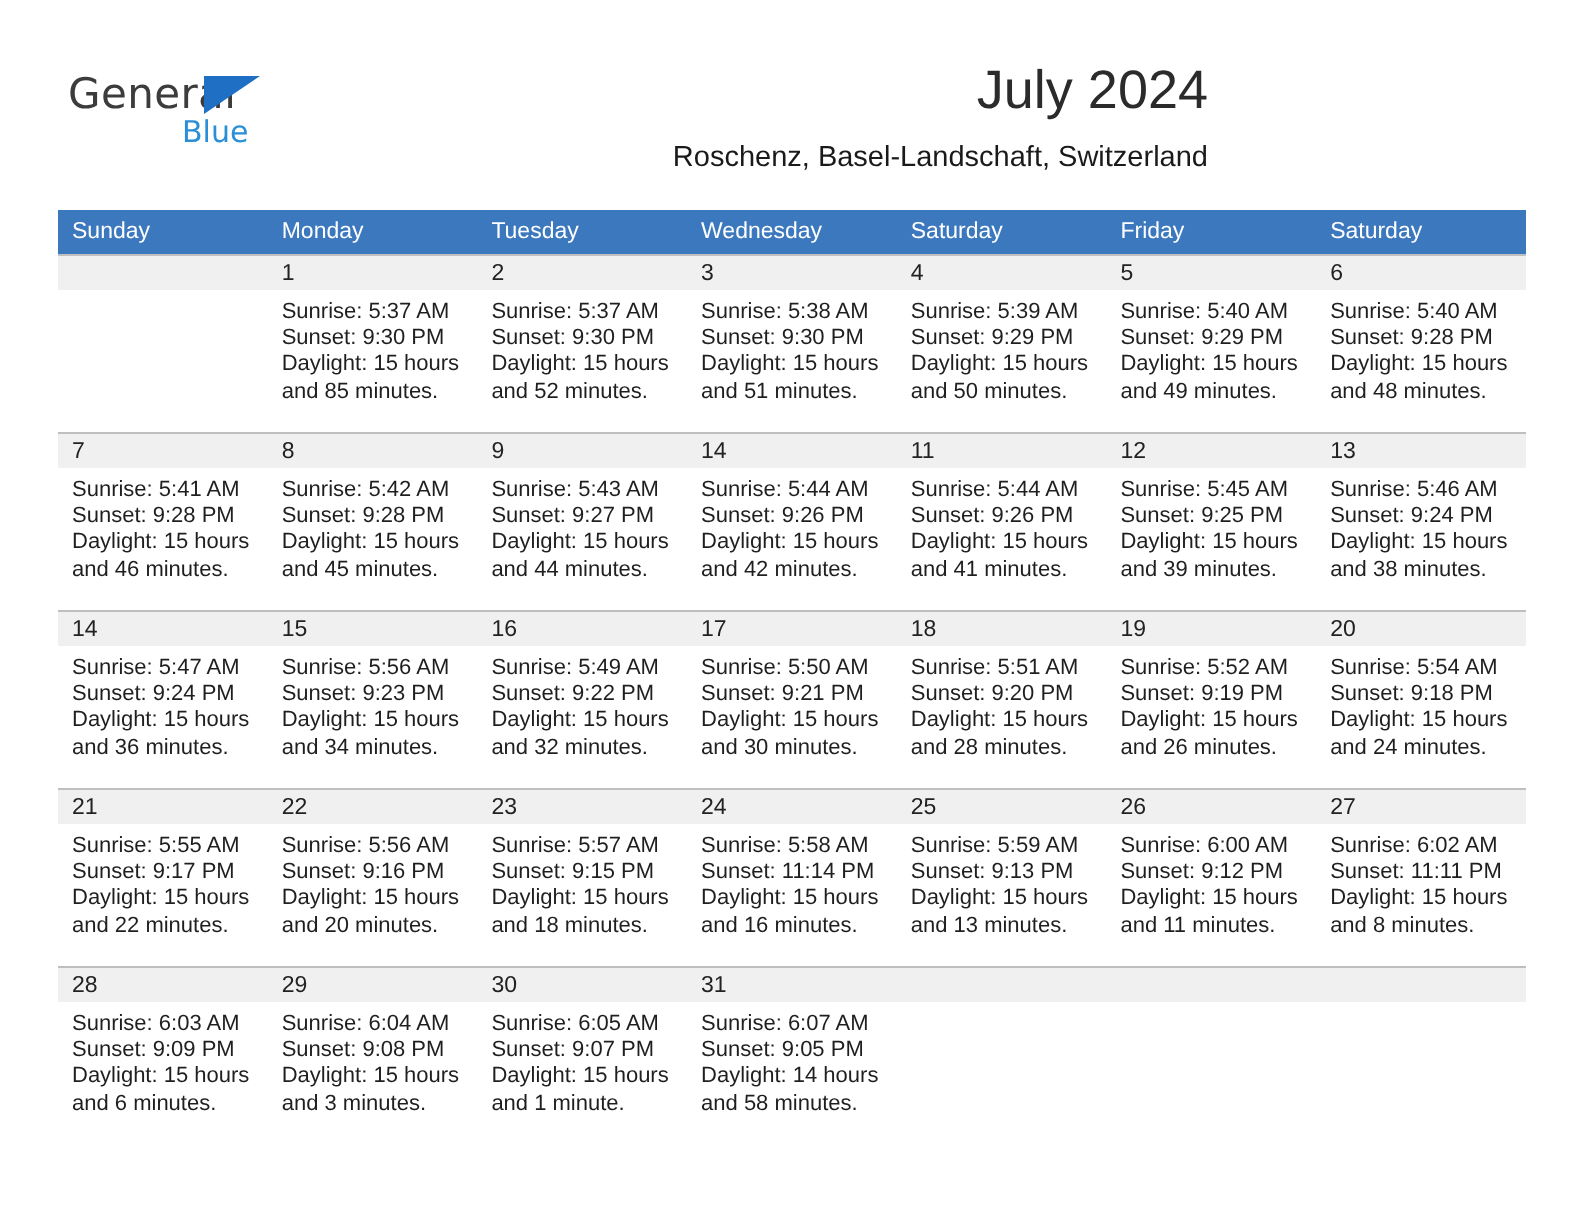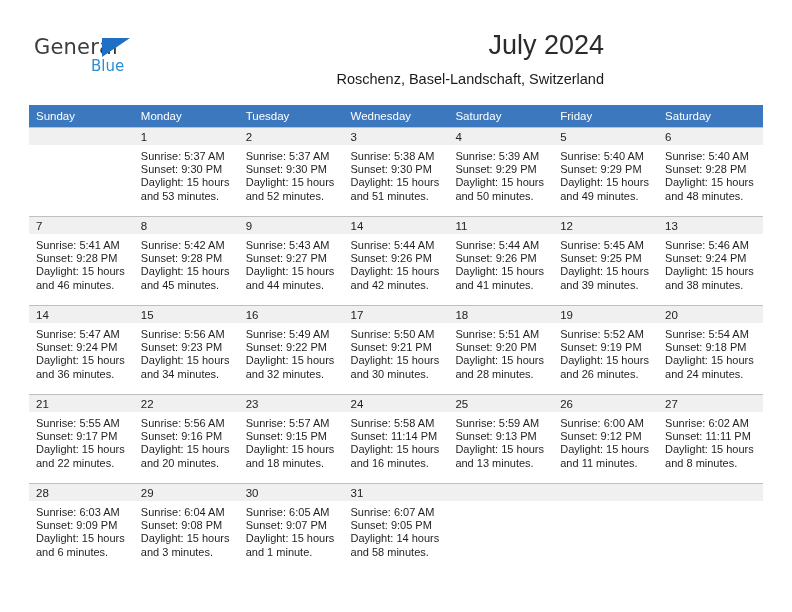--- a/index.html
+++ b/index.html
@@ -188,21 +188,21 @@
               <div class="daynum-band"></div>
             </div>
           </td>
           <td>
             <div class="daycell">
               <div class="daynum-band">1</div>
               <div class="info">
                 <div>Sunrise: 5:37 AM</div>
                 <div>Sunset: 9:30 PM</div>
                 <div>Daylight: 15 hours</div>
-                <div>and 53 minutes.</div>
+                <div>and 85 minutes.</div>
               </div>
             </div>
           </td>
           <td>
             <div class="daycell">
               <div class="daynum-band">2</div>
               <div class="info">
                 <div>Sunrise: 5:37 AM</div>
                 <div>Sunset: 9:30 PM</div>
                 <div>Daylight: 15 hours</div>

